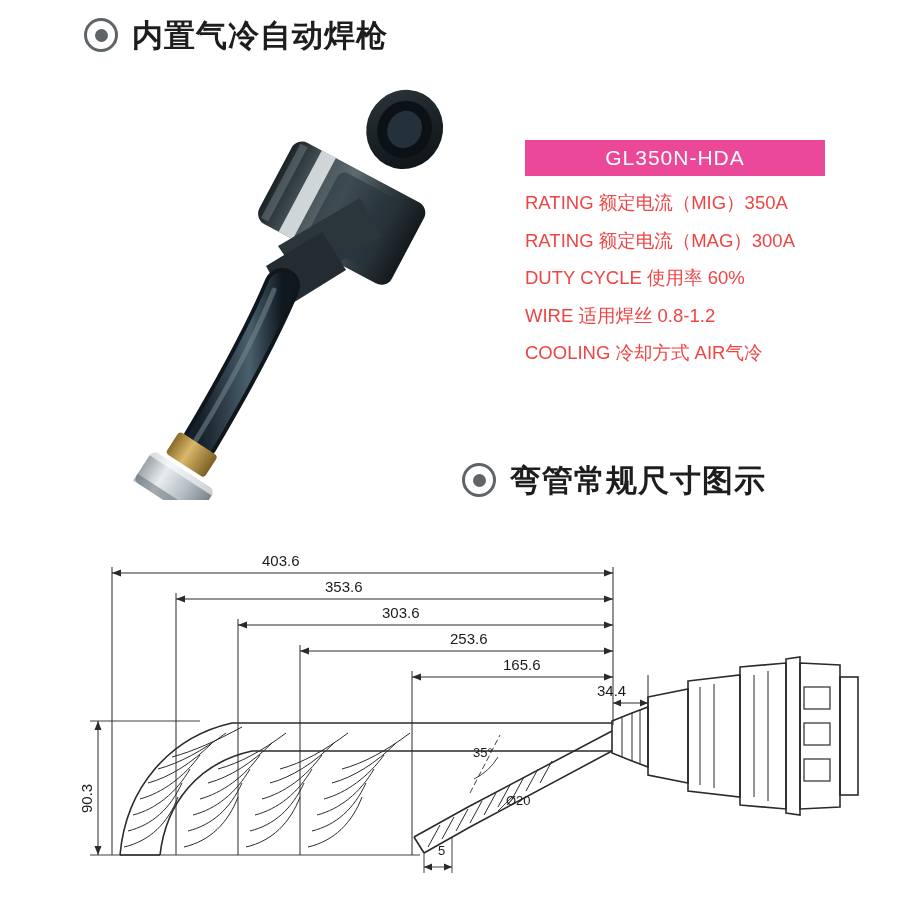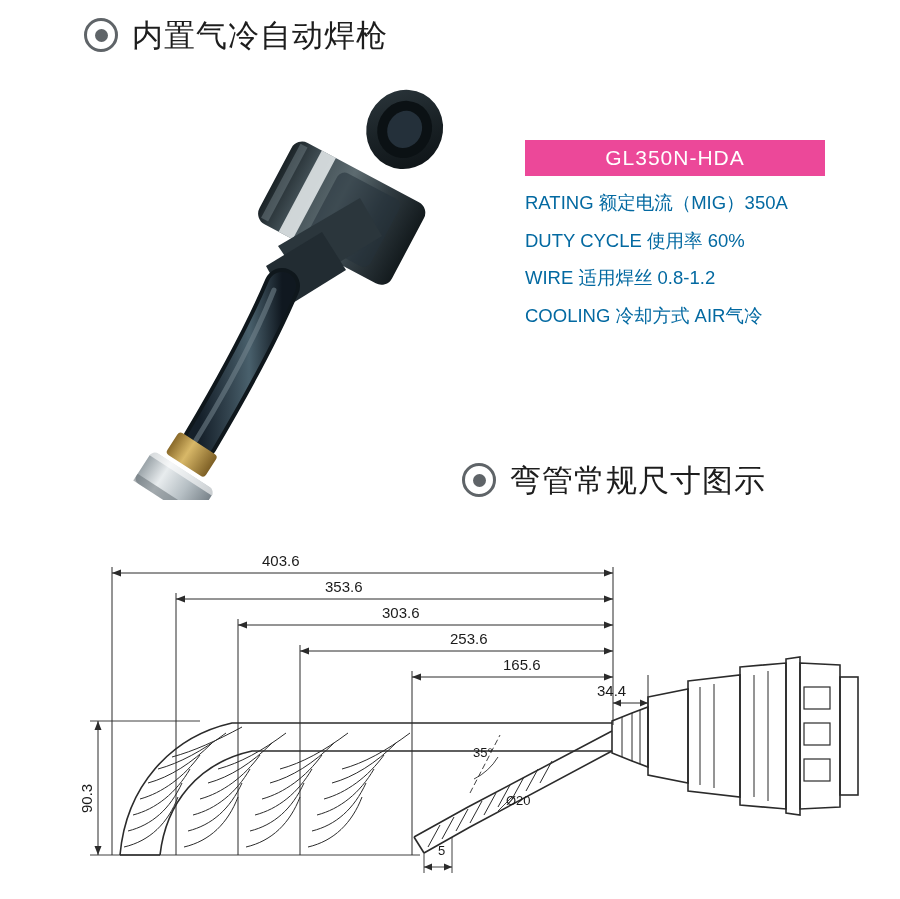--- a/index.html
+++ b/index.html
@@ -37,21 +37,21 @@
   .bullet-icon::after {
     content: "";
     width: 13px;
     height: 13px;
     border-radius: 50%;
     background: #5f6468;
     display: block;
   }
   .heading-text {
     font-size: 31px;
-    font-weight: normal;
+    font-weight: bold;
     letter-spacing: 1px;
     color: #1d1d1d;
     line-height: 1;
     white-space: nowrap;
   }
 
   #heading-1 { left: 84px; top: 18px; }
   #heading-2 { left: 462px; top: 463px; text-align: right; }
 
   
@@ -80,21 +80,21 @@
   .spec-title {
     color: #ffffff;
     font-size: 21px;
     letter-spacing: 1px;
   }
   .spec-list {
     margin-top: 18px;
   }
   .spec-item {
     font-size: 18.5px;
-    color: #0369a1;
+    color: #ef4444;
     line-height: 1;
     margin-bottom: 19px;
     white-space: nowrap;
   }
 
   
   .drawing {
     position: absolute;
     left: 0;
     top: 525px;
@@ -191,20 +191,21 @@
     </g>
   </svg>
 </div>
 
 <div class="spec-panel">
   <div class="spec-title-bar">
     <span class="spec-title">GL350N-HDA</span>
   </div>
   <div class="spec-list">
     <div class="spec-item">RATING 额定电流（MIG）350A</div>
+    <div class="spec-item">RATING 额定电流（MAG）300A</div>
     <div class="spec-item">DUTY CYCLE 使用率 60%</div>
     <div class="spec-item">WIRE 适用焊丝 0.8-1.2</div>
     <div class="spec-item">COOLING 冷却方式 AIR气冷</div>
   </div>
 </div>
 
 <div class="section-heading" id="heading-2">
   <span class="bullet-icon"></span>
   <span class="heading-text">弯管常规尺寸图示</span>
 </div>

